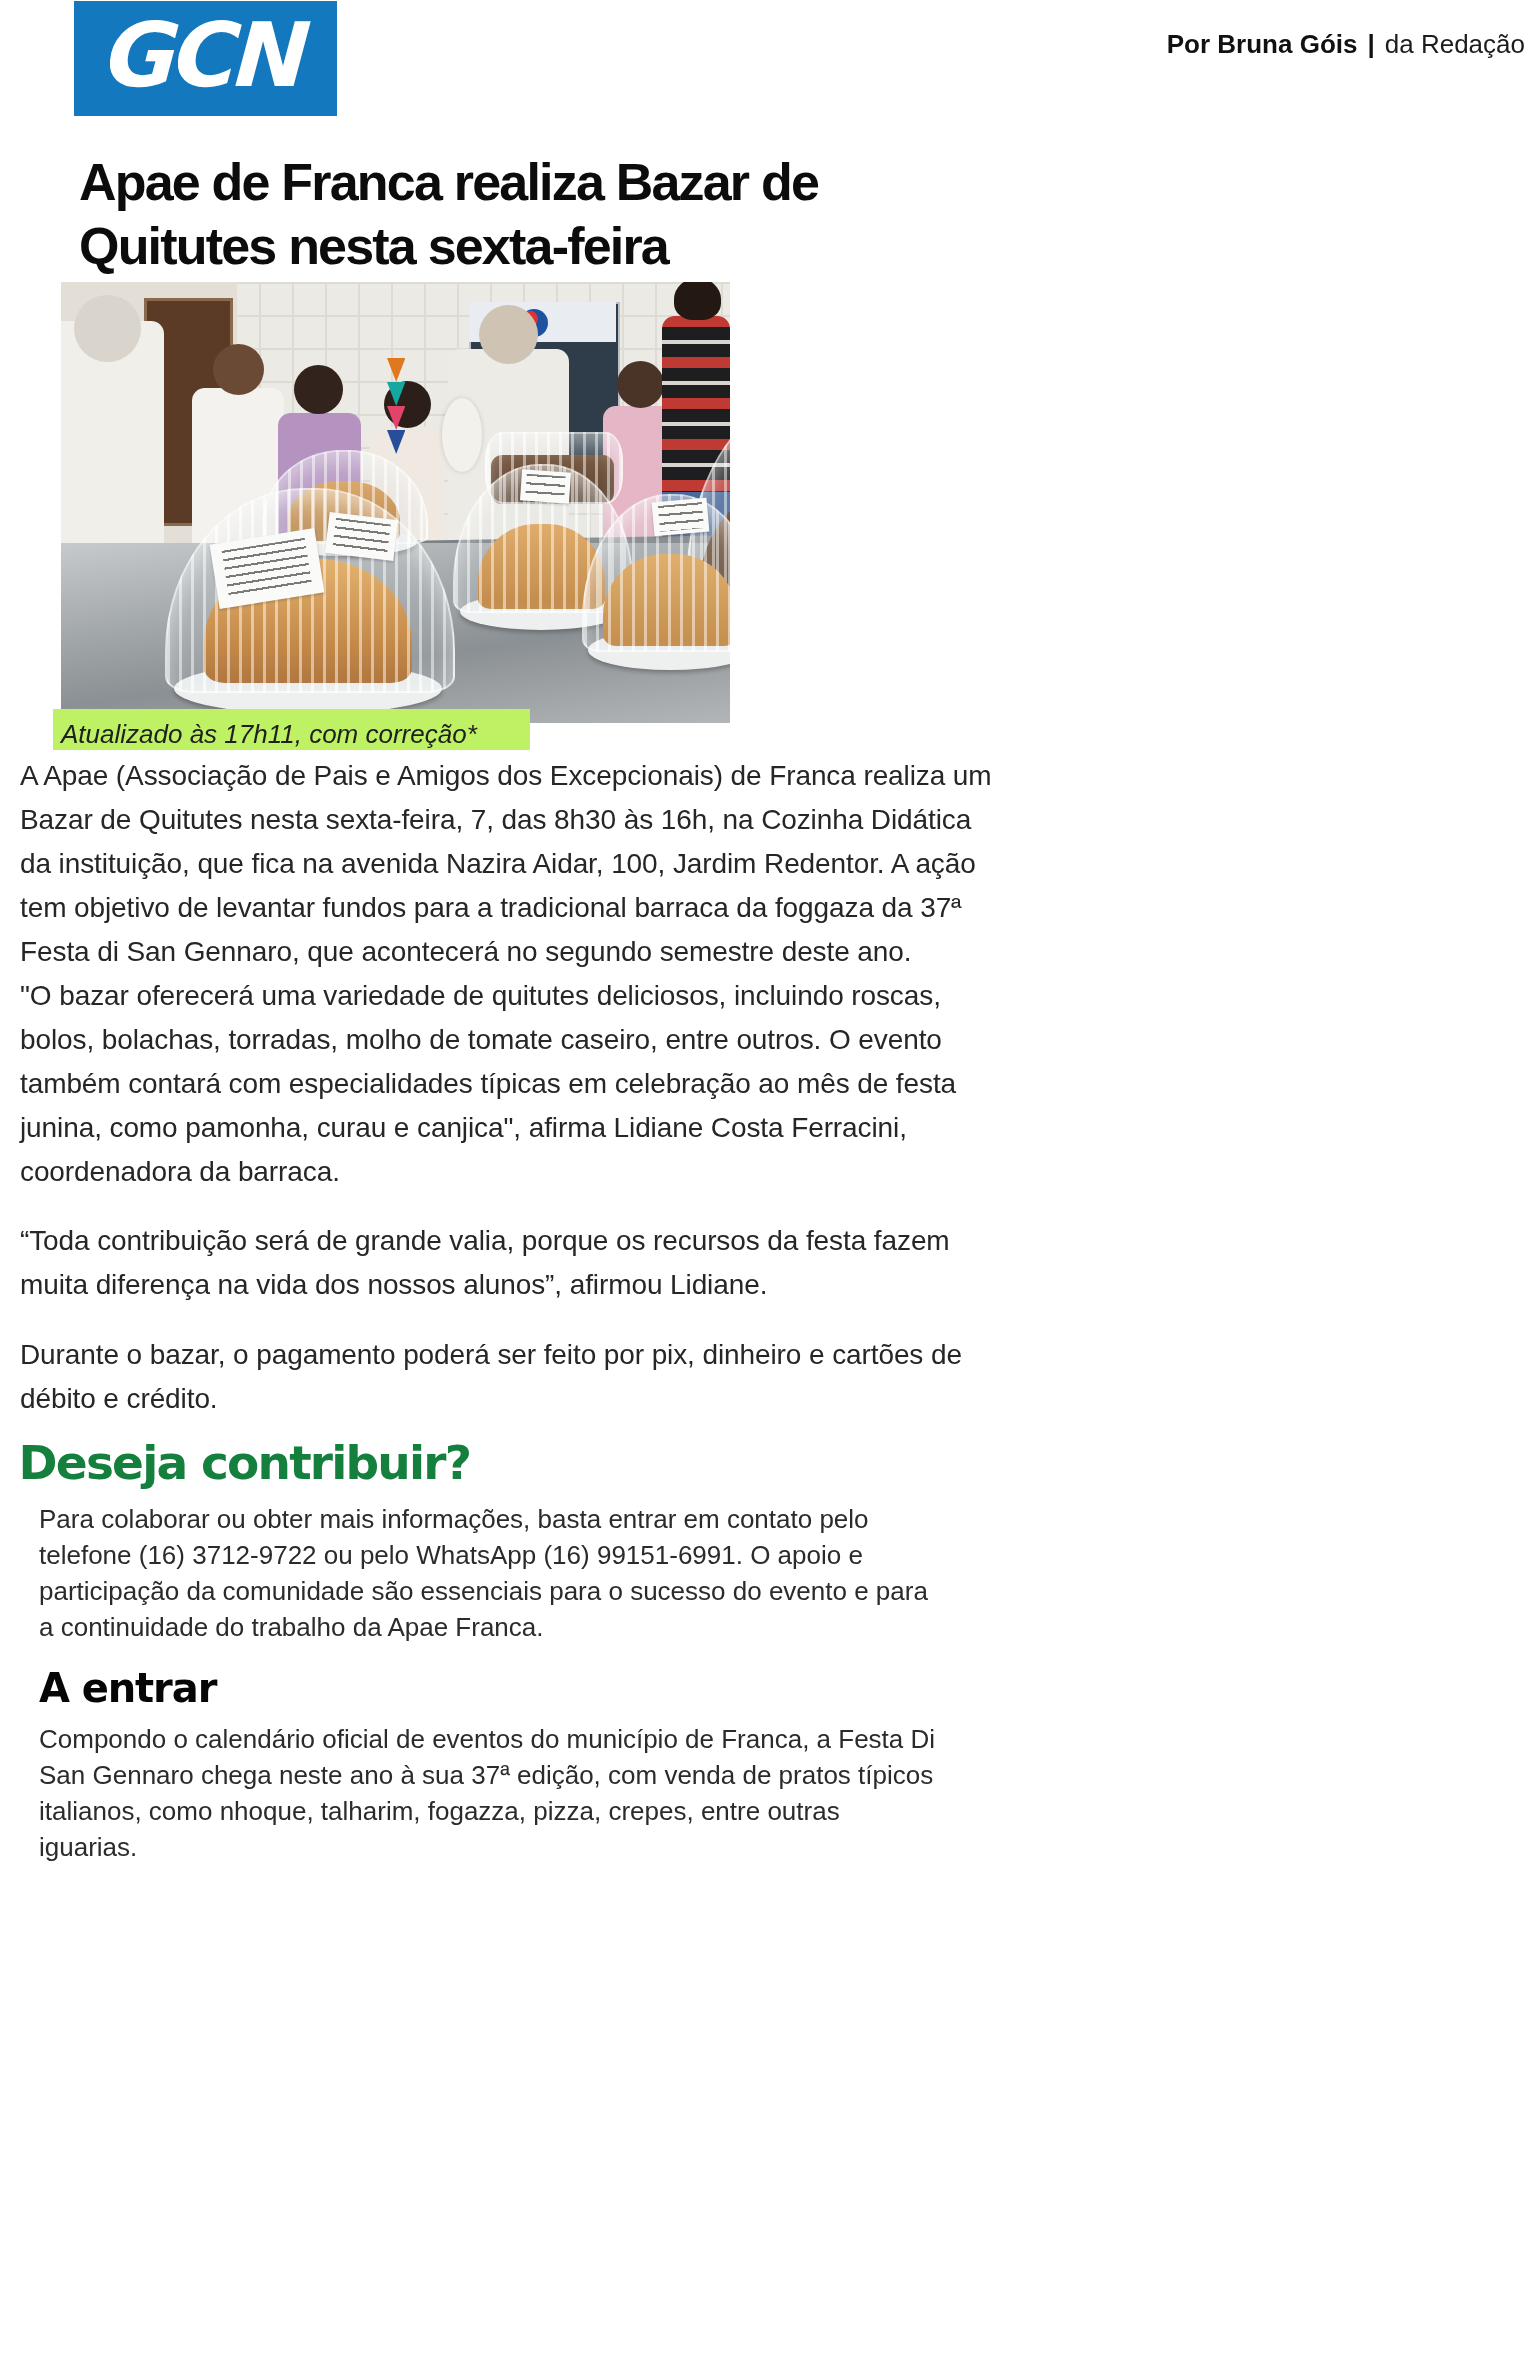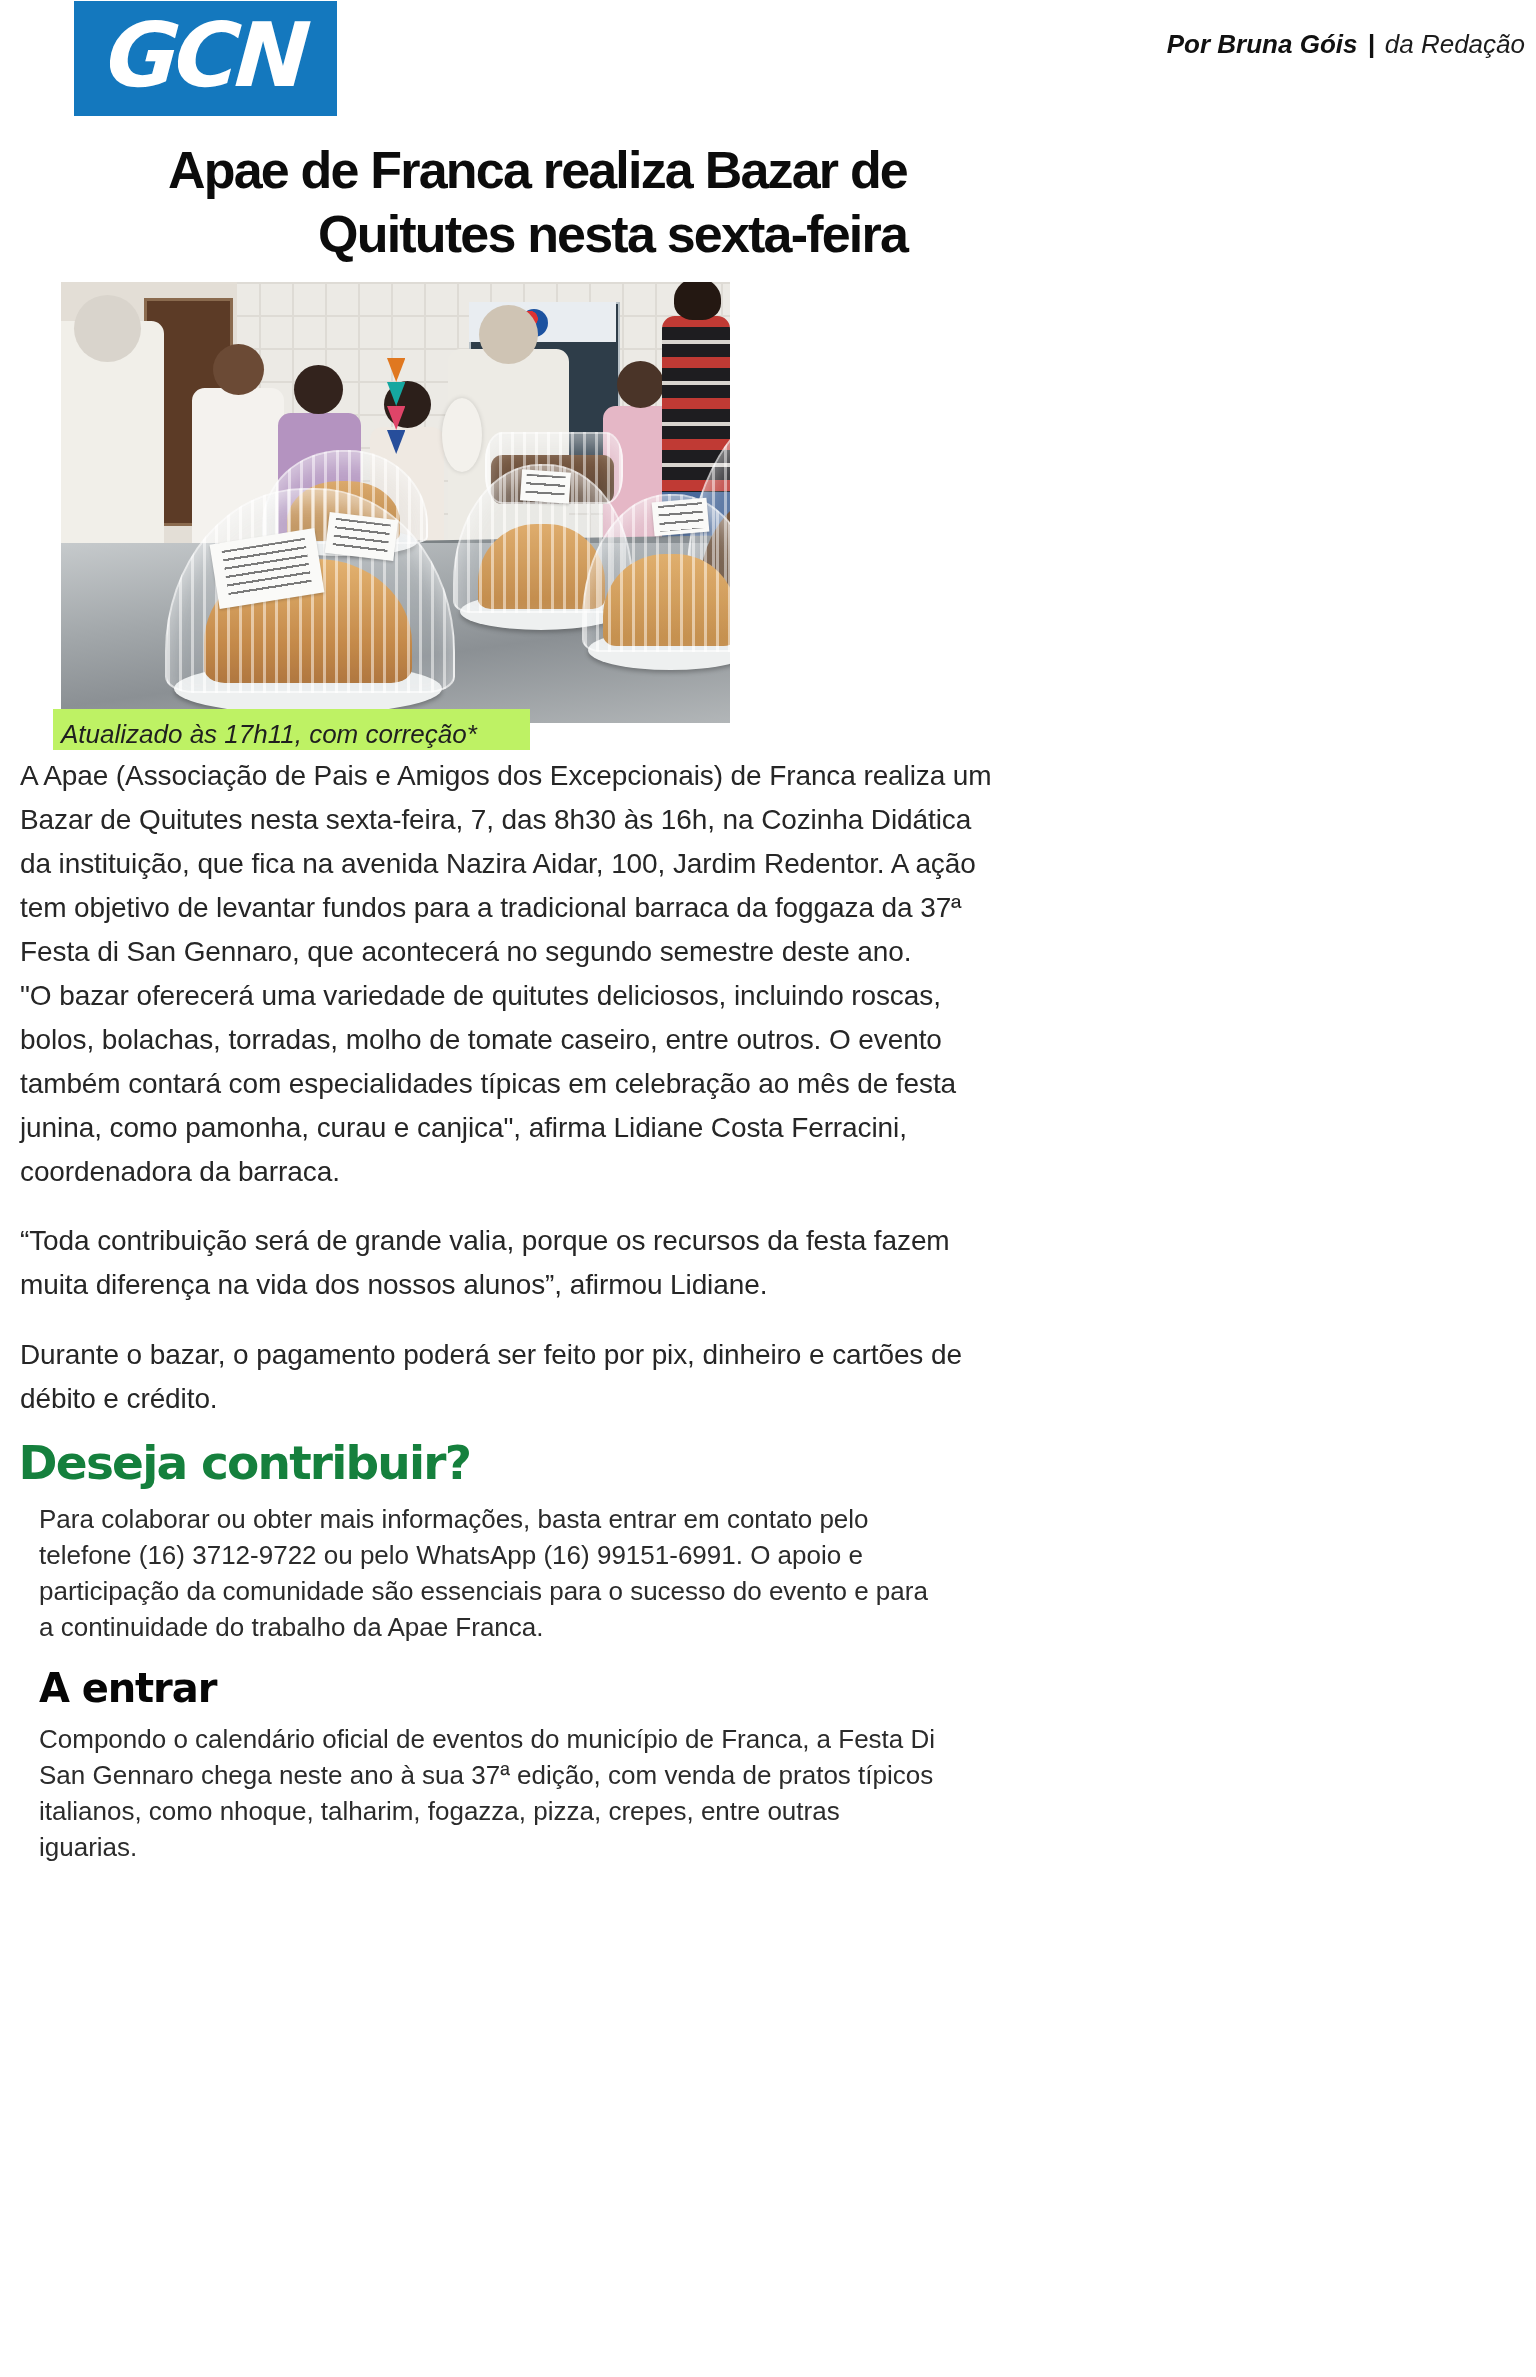--- a/index.html
+++ b/index.html
@@ -6,28 +6,28 @@
   body{width:1537px;height:2377px;background:#fff;position:relative;overflow:hidden;
        font-family:"Liberation Sans",sans-serif;-webkit-font-smoothing:antialiased;}
   .page{position:absolute;inset:0;}
 
   
   .logo{position:absolute;left:74px;top:1.4px;width:263px;height:115px;background:#1478be;
         display:flex;align-items:center;justify-content:center;}
   .logo span{color:#fff;font:italic 700 89px/1 "DejaVu Sans",sans-serif;letter-spacing:-5px;
         transform:skewX(-4deg) translateY(-2.8px);}
   .byline{position:absolute;right:12px;top:18.4px;text-align:right;font-size:26px;color:#1c1c1c;}
-  .byline .row{line-height:52px;white-space:nowrap;font-style:italic;}
+  .byline .row{line-height:52px;white-space:nowrap;}
   .byline b{font-weight:700;color:#111;}
   .byline .sep{margin:0 10px;font-weight:700;color:#111;}
   .byline .date{color:#8f8f8f;}
 
   
-  h1.title{position:absolute;left:67px;top:138px;width:840px;margin:0;
-           font:700 52px/64px "Liberation Sans",sans-serif;letter-spacing:-1.8px;color:#0c0c0c;text-align:right;}
+  h1.title{position:absolute;left:67px;top:138px;width:840px;margin:12px;
+           font:700 52px/64px "Liberation Sans",sans-serif;letter-spacing:-1.8px;color:#0c0c0c;}
 
   
   .photo-wrap{position:absolute;left:61px;top:282px;width:669px;}
   .photo{position:relative;width:669px;height:441px;overflow:hidden;background:#e7e4df;}
   .photo i{display:block;position:absolute;}
   .wall{left:0;top:0;right:0;height:296px;background:
      linear-gradient(#dedbd5 2.1px,transparent 2.1px),linear-gradient(90deg,#dedbd5 2.1px,transparent 2.1px),#eceae5;
      background-size:33px 33px;}
   .wall-left{left:0;top:0;width:176px;height:296px;background:#e3ded6;}
   .door{left:83px;top:15.5px;width:83px;height:222px;background:#5c3b26;border:3.5px solid #8a6a4e;}

